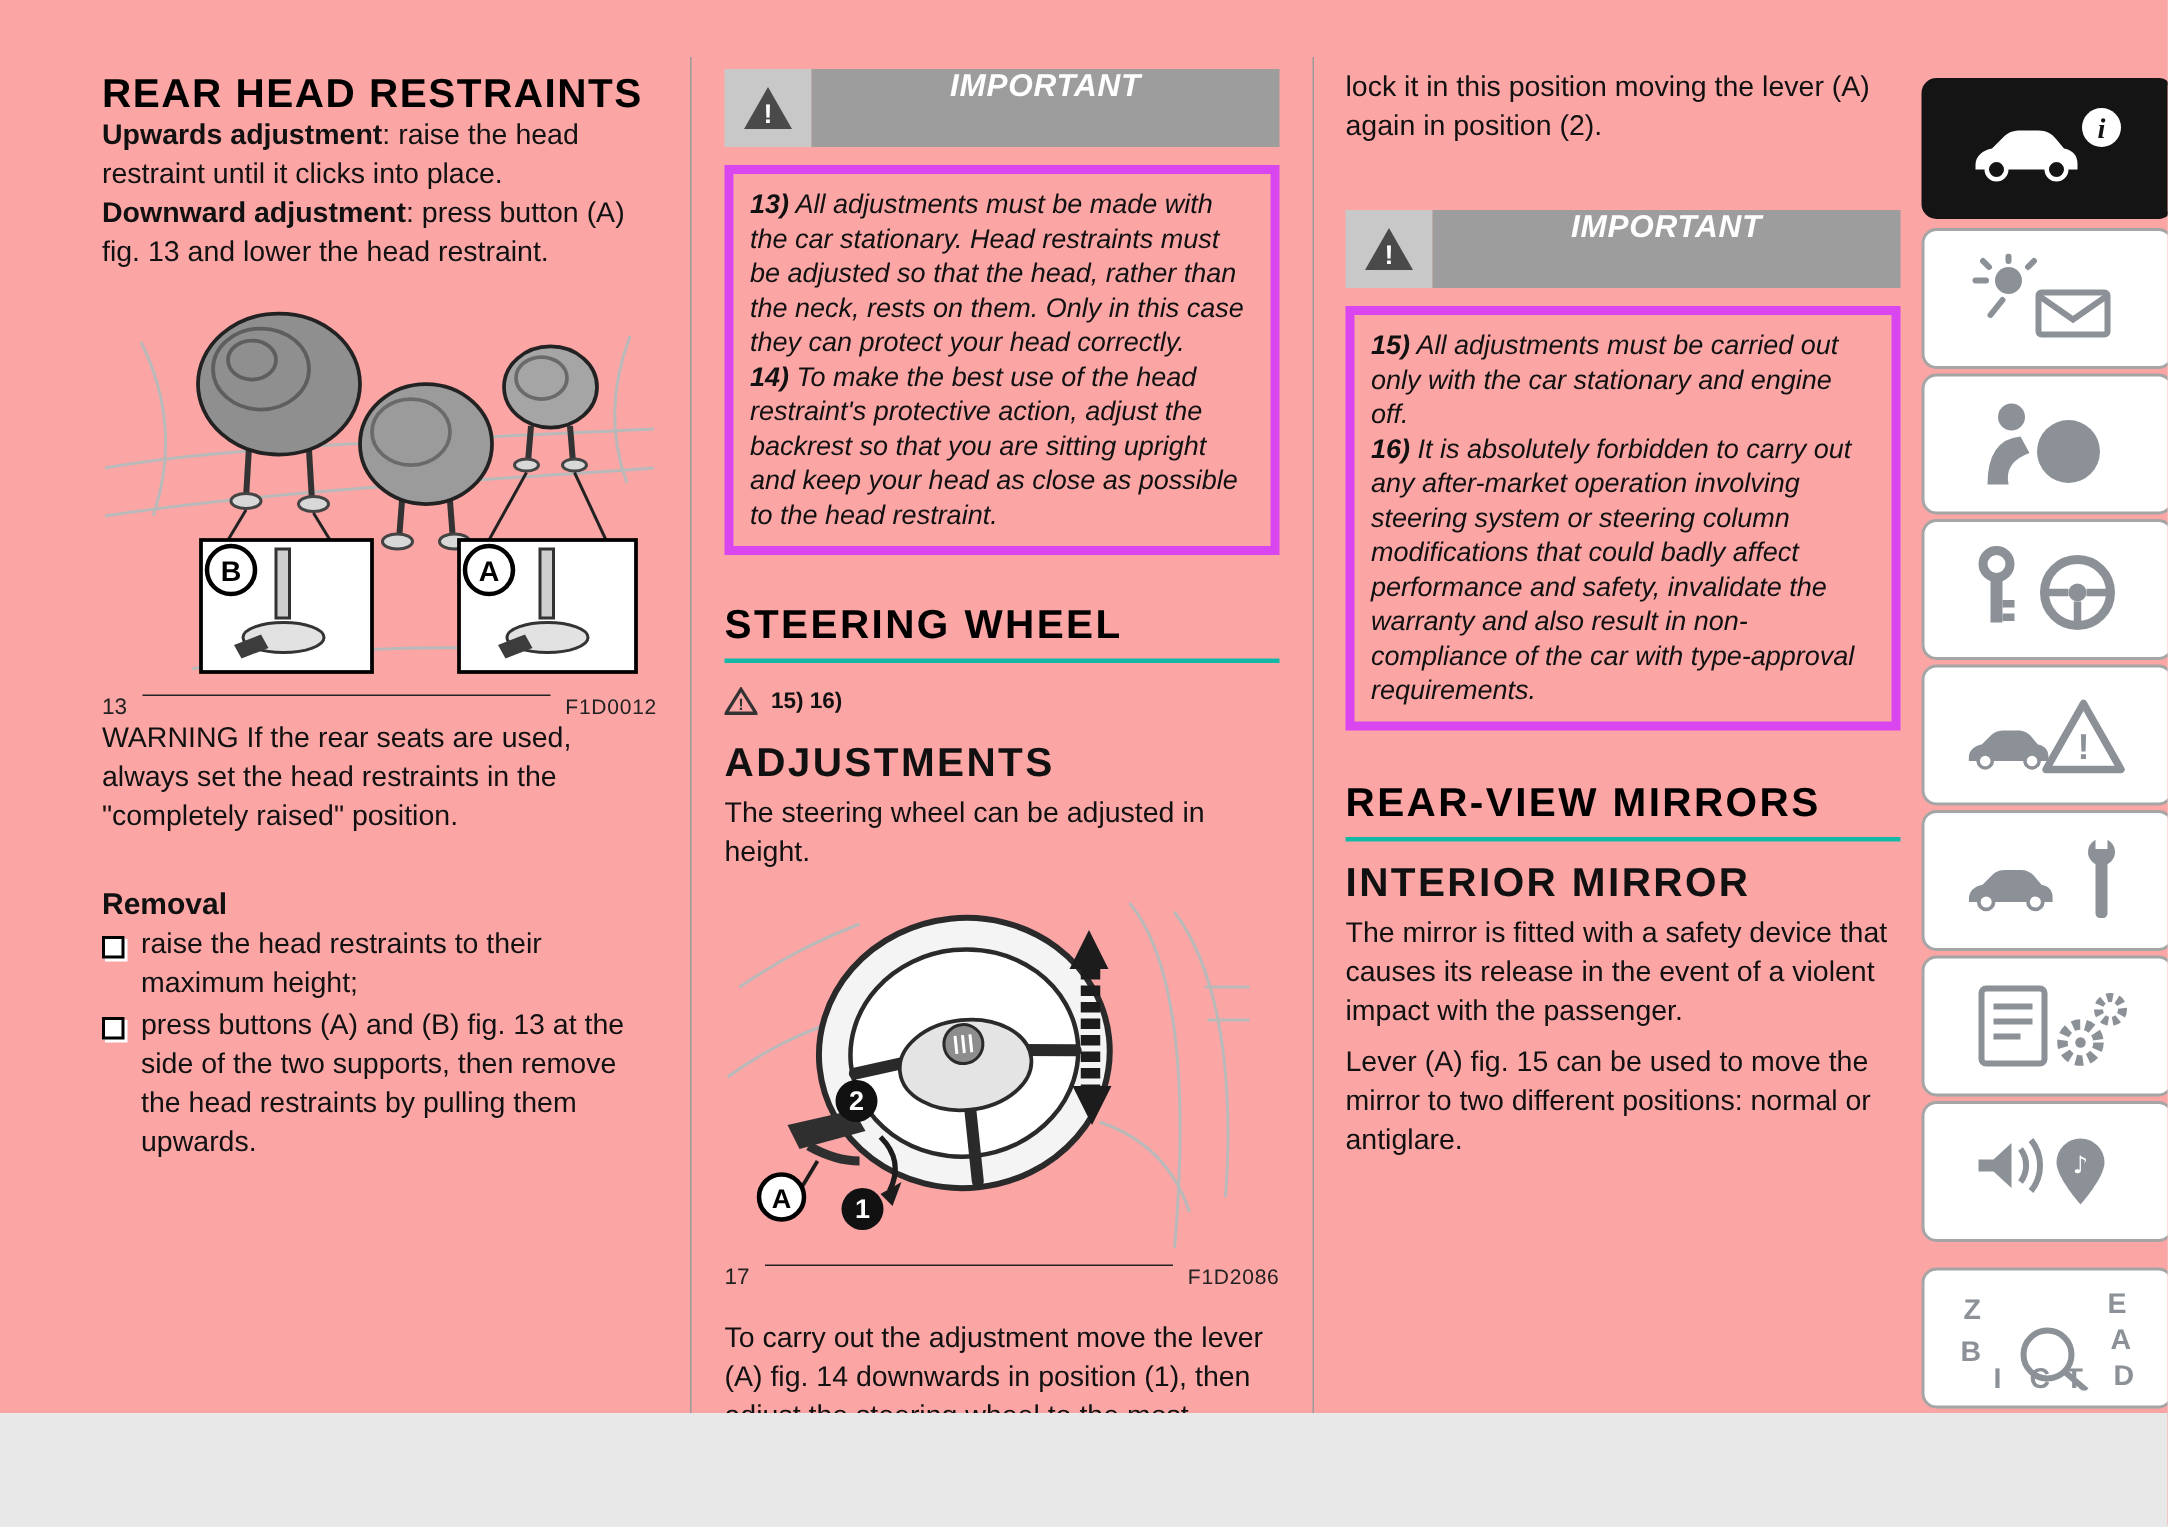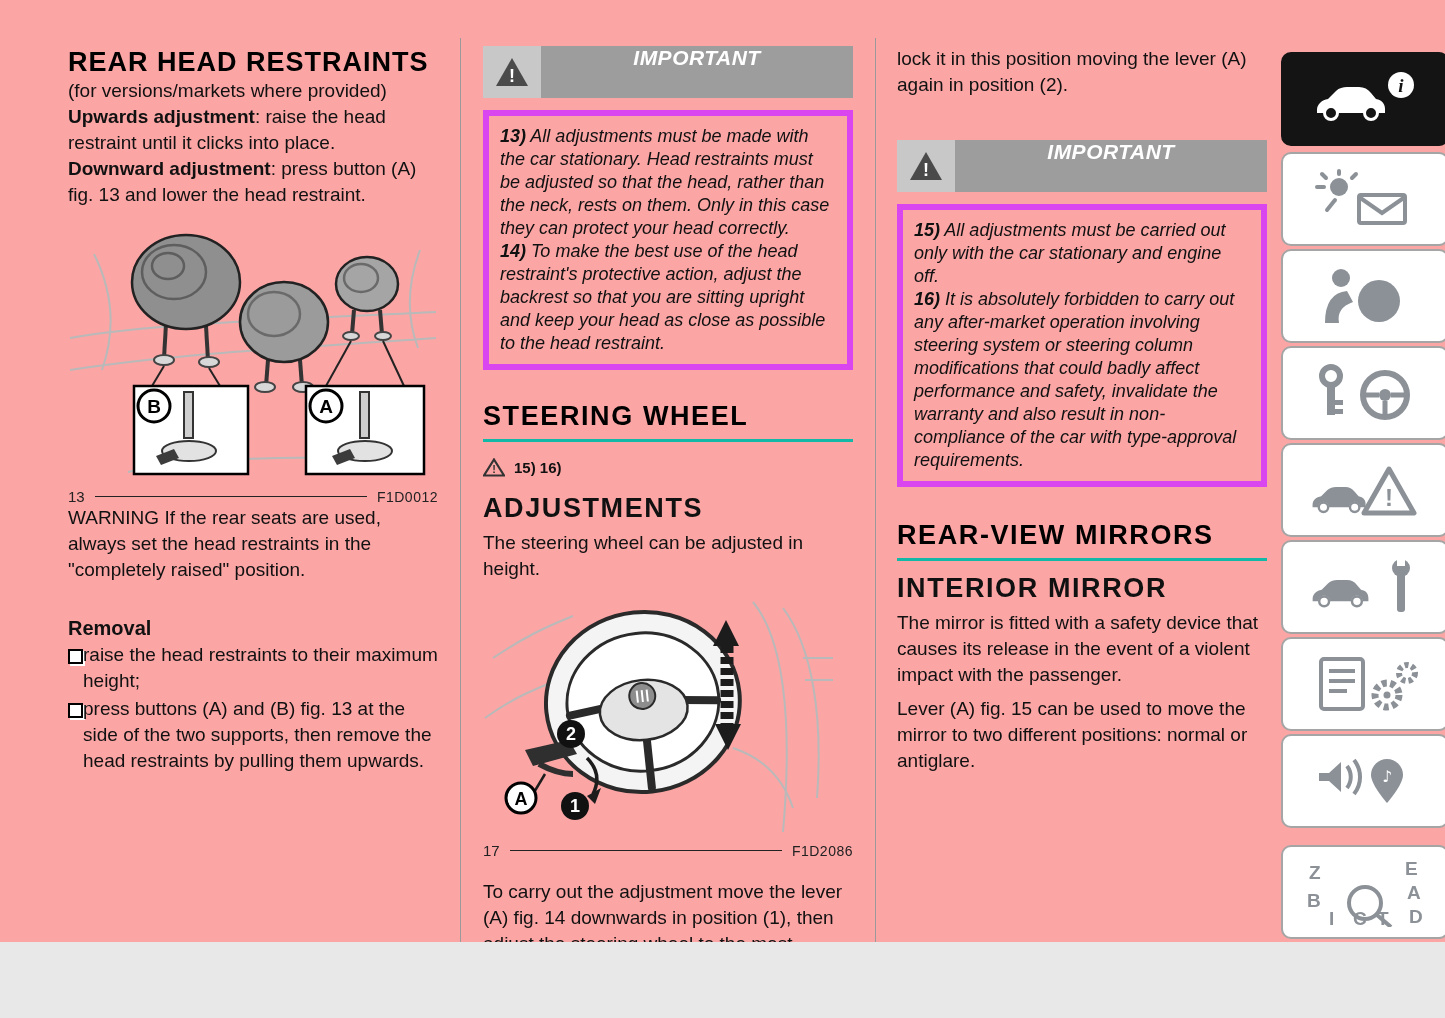--- a/index.html
+++ b/index.html
@@ -26,50 +26,49 @@
   .imp-head{display:flex;height:52px}
   .imp-iconbox{width:58px;background:#c8c8c8;display:flex;align-items:center;justify-content:center}
   .imp-bar{flex:1;background:#9d9d9d;display:flex;align-items:flex-start;justify-content:center}
   .imp-title{color:#fff;font-size:21px;font-weight:bold;font-style:italic;letter-spacing:.5px}
   .imp-body{margin-top:12px;border:6px solid #d946ef;padding:9px 11px;font-style:italic;font-size:18px;line-height:23px}
   .imp-body p{margin:0}
   .imp-body b{font-weight:bold}
 
   
   .figure{margin-top:12px}
-  .figcap{display:flex;align-items:center;gap:10px;margin-top:2px;font-size:15px;color:#222}
+  .figcap{display:flex;gap:10px;margin-top:2px;font-size:15px;color:#222}
   .figcap .line{flex:1;height:1px;background:#222}
   .figcap .code{font-size:14px;letter-spacing:.5px}
 
   
   .warnrefs{display:flex;align-items:center;gap:9px;margin:16px 0 0}
   .warnrefs .refs{font-size:15px;font-weight:bold;color:#111}
 
   
-  .bullet{display:flex;font-size:19px;line-height:26px;margin-top:2px}
+  .bullet{display:flex;gap:11px;font-size:19px;line-height:26px;margin-top:2px}
   .sq{flex:0 0 auto;width:11px;height:11px;border:2px solid #000;margin-top:7px;background:#fff;box-shadow:2px 2px 0 #fff}
 
   
   .sidebar{position:absolute;left:1281px;top:0;width:164px;height:1018px}
   .tile{position:absolute;left:0;width:164px;height:90px;border:2px solid #a5a5a5;border-radius:10px;background:#fff;display:flex;align-items:center;justify-content:center}
   .tile.active{background:#141414;border-color:#141414}
 
   .page-num{position:absolute;left:1312px;top:972px;font-size:23px;font-weight:bold;color:#000}
 </style>
 </head>
 <body>
 
 <div class="page">
 
   <div class="vdiv" style="left:460px"></div>
   <div class="vdiv" style="left:875px"></div>
 
   <div class="col" id="col-left">
     <div class="h-sec" style="letter-spacing:1px">REAR HEAD RESTRAINTS</div>
-    <p class="body">(for versions/markets where provided)</p>
     <p class="body"><b>Upwards adjustment</b><span>: raise the head restraint until it clicks into place.</span></p>
     <p class="body"><b>Downward adjustment</b><span>: press button (A) fig. 13 and lower the head restraint.</span></p>
 
     <div class="figure">
       <svg viewBox="0 0 370 262" width="370" height="262">
         <g stroke="#b9b9b9" stroke-width="2" fill="none">
           <path d="M2,118 C80,104 200,100 368,92"></path>
           <path d="M2,150 C120,132 260,126 368,118"></path>
           <path d="M26,34 C44,70 48,110 34,150"></path>
           <path d="M352,30 C340,62 338,96 350,128"></path>

